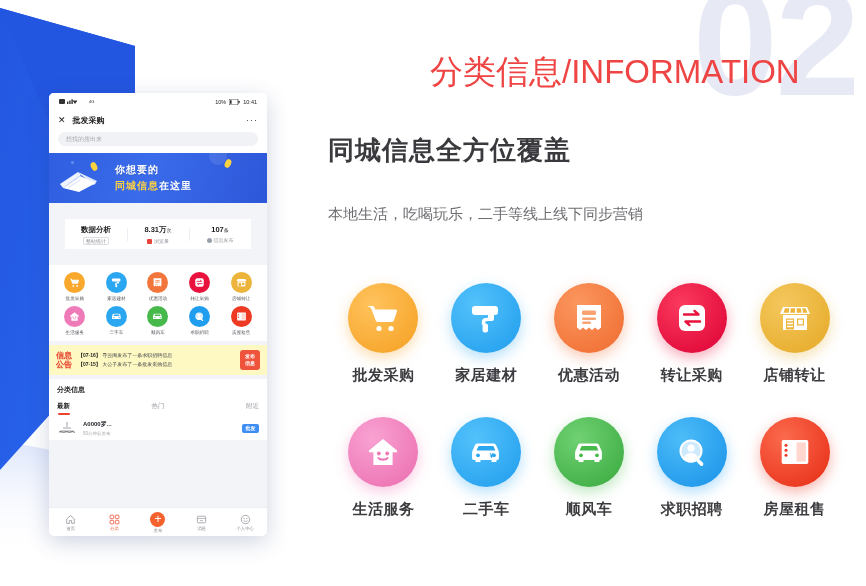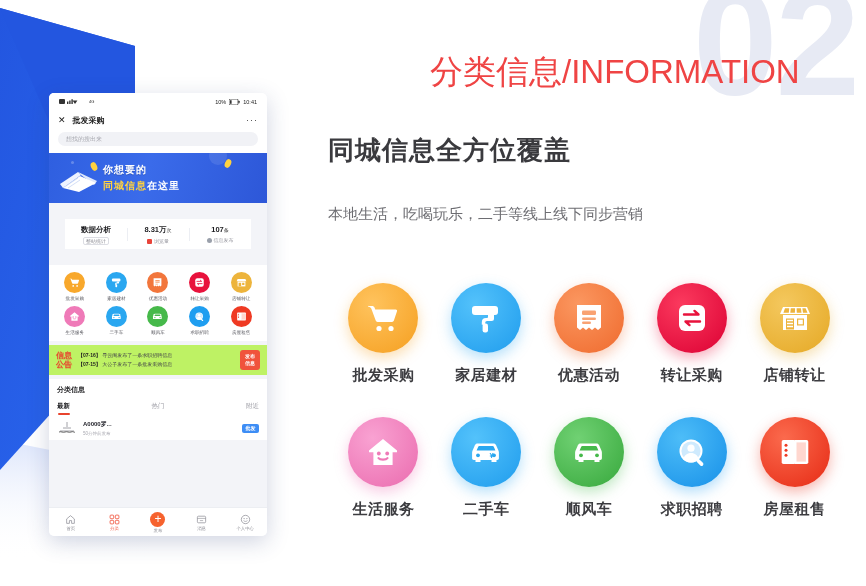--- a/index.html
+++ b/index.html
@@ -92,21 +92,21 @@
     font-size:6px;color:#a8a9b0;
   }
   .ph-banner{
     height:50px;margin:0;position:relative;overflow:hidden;
     background:linear-gradient(105deg,#2f5fe0 0%,#3a6bea 45%,#2d57d8 100%);
     display:flex;align-items:center;
   }
   .ph-banner .book{
     width:44px;height:32px;margin-left:8px;flex:0 0 auto;position:relative;
   }
-  .ph-banner .btext{margin-left:2px;}
+  .ph-banner .btext{margin-left:14px;}
   .ph-banner .l1{
     font-size:10px;font-weight:bold;color:#fff;letter-spacing:1px;
     text-shadow:0 1px 0 rgba(0,0,0,.18);
   }
   .ph-banner .l2{
     font-size:10px;font-weight:bold;color:#ffd23f;letter-spacing:1px;
     margin-top:2px;
   }
   .ph-banner .l2 em{color:#fff;font-style:normal;}
   .ph-banner .dot{position:absolute;border-radius:50%;background:rgba(255,255,255,.25);}
@@ -132,21 +132,21 @@
   .ph-grid{
     background:#fff;padding:7px 5px 6px;
     display:grid;grid-template-columns:repeat(5,1fr);row-gap:5px;
   }
   .ph-cell{display:flex;flex-direction:column;align-items:center;}
   .ph-bub{width:21px;height:21px;border-radius:50%;display:flex;align-items:center;justify-content:center;}
   .ph-bub svg{display:block;}
   .ph-cell .cap{font-size:4.6px;color:#55555c;margin-top:3px;white-space:nowrap;}
 
   .ph-notice{
-    background:#bef264;margin-top:4px;padding:5px 7px;display:flex;align-items:center;gap:6px;
+    background:#fef9c3;margin-top:4px;padding:5px 7px;display:flex;align-items:center;gap:6px;
   }
   .ph-notice .badge{
     color:#e8442e;font-weight:bold;font-size:8px;line-height:9px;letter-spacing:0px;
     text-shadow:.5px .5px 0 rgba(232,68,46,.25);
   }
   .ph-notice .lines{flex:1;}
   .ph-notice .lines div{font-size:5px;color:#43434a;line-height:9px;white-space:nowrap;}
   .ph-notice .lines b{font-weight:bold;color:#222;}
   .ph-notice .pub{
     width:20px;height:20px;border-radius:3px;background:#f0533c;color:#fff;

